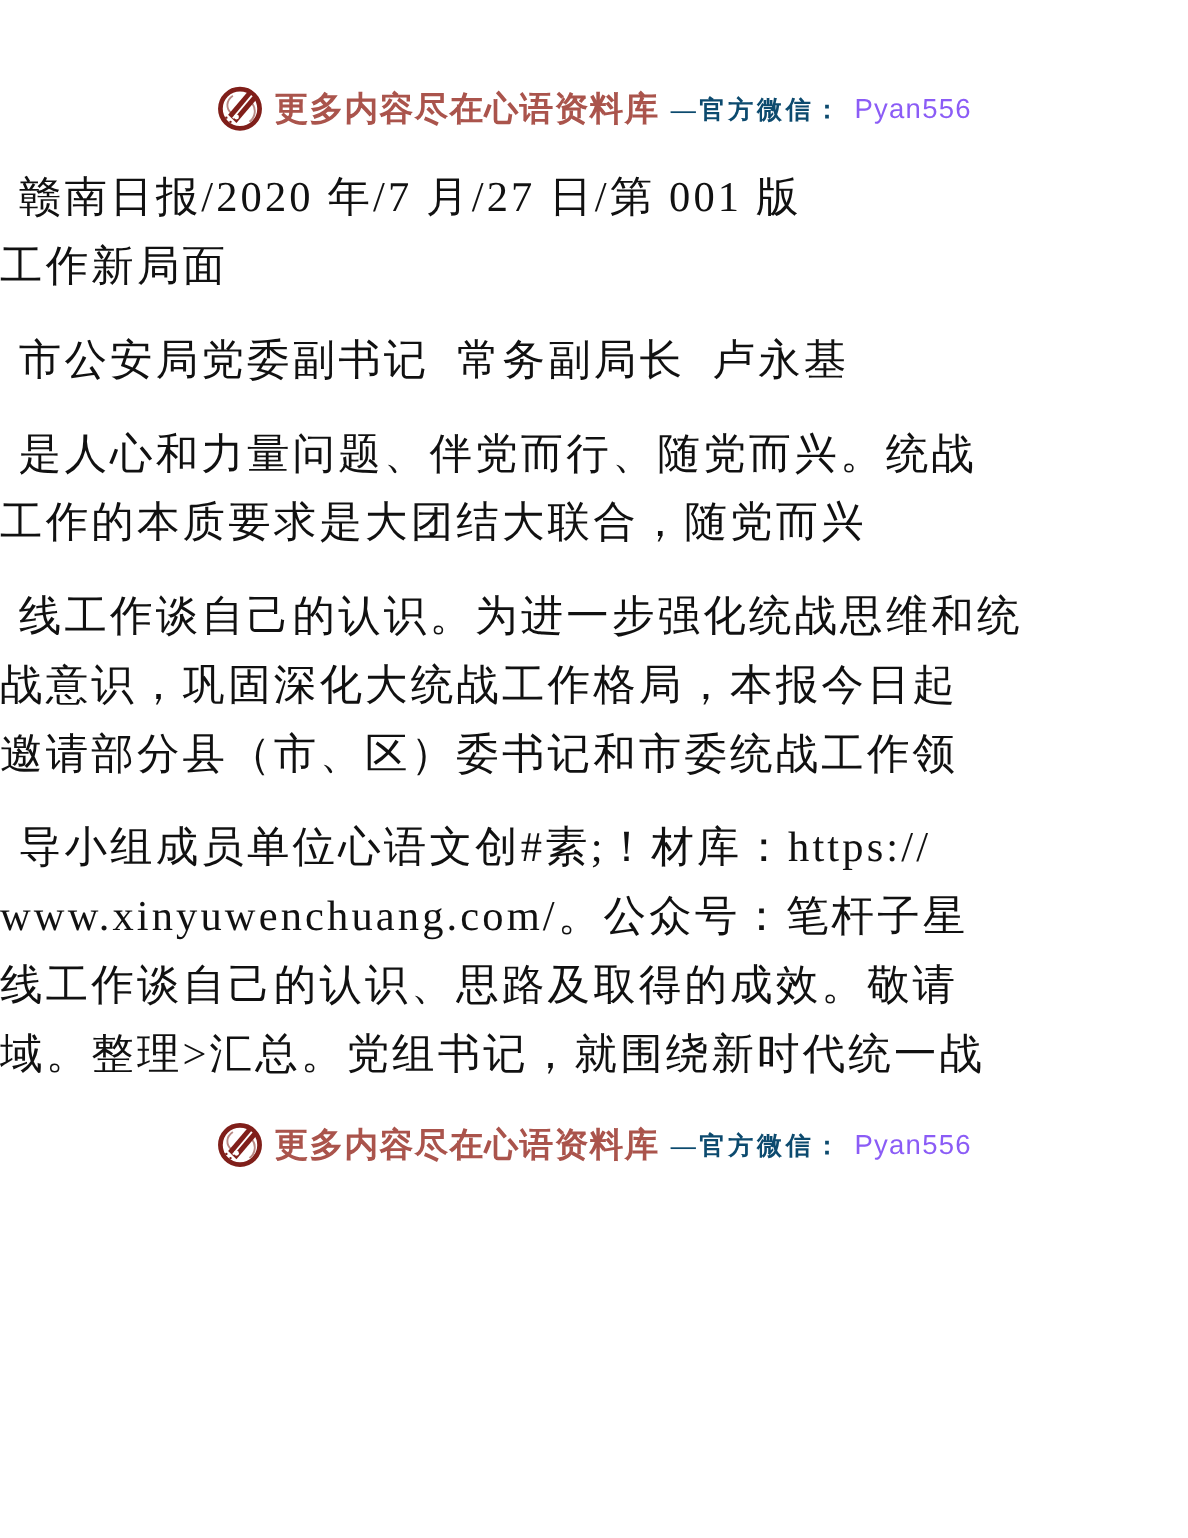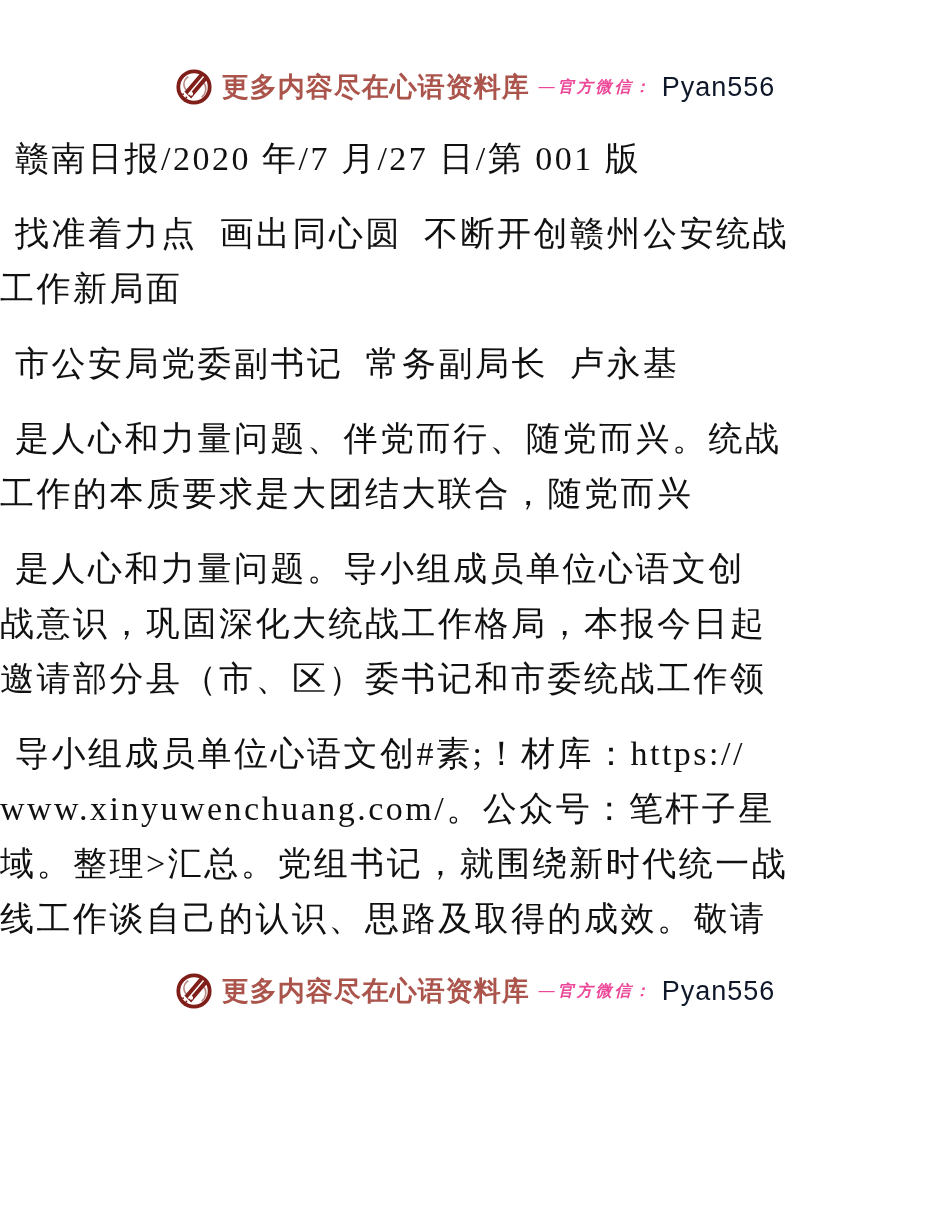--- a/index.html
+++ b/index.html
@@ -30,30 +30,29 @@
     flex: 0 0 auto;
   }
   .wm-brand {
     font-size: 27px;
     font-weight: bold;
     color: #aa544c;
     letter-spacing: 1px;
     font-family: "Liberation Serif", "DejaVu Serif", serif;
   }
   .wm-label {
-    font-size: 16px;
+    font-size: 20px;
     font-weight: bold;
-    font-style: italic;
-    color: #ec4899;
+    color: #0c4a6e;
     letter-spacing: 3px;
     font-family: "Liberation Serif", "DejaVu Serif", serif;
   }
   .wm-id {
-    font-size: 27px;
-    color: #0f172a;
+    font-size: 22px;
+    color: #8b5cf6;
     font-family: "Liberation Sans", "DejaVu Sans", sans-serif;
     letter-spacing: 1px;
   }
   
   .doc-line {
     margin-right: 60px;
     height: 55px;
     line-height: 55px;
     font-size: 34px;
     letter-spacing: 2.5px;
@@ -78,32 +77,31 @@
     <circle cx="8.5" cy="27.5" r="1" fill="#801f1a"></circle>
     <circle cx="12" cy="31" r="1" fill="#801f1a"></circle>
   </svg>
   <span class="wm-brand">更多内容尽在心语资料库</span>
   <span class="wm-label">—官方微信：</span>
   <span class="wm-id">Pyan556</span>
 </div>
 
 <div>
   <div class="doc-line first indent">赣南日报/2020 年/7 月/27 日/第 001 版</div>
-  <div class="doc-line para-start indent">找准着力点  画出同心圆  不断开创赣州公安统战</div>
   <div class="doc-line">工作新局面</div>
   <div class="doc-line para-start indent">市公安局党委副书记  常务副局长  卢永基</div>
   <div class="doc-line para-start indent">是人心和力量问题、伴党而行、随党而兴。统战</div>
   <div class="doc-line">工作的本质要求是大团结大联合，随党而兴</div>
-  <div class="doc-line para-start indent">是人心和力量问题。导小组成员单位心语文创</div>
+  <div class="doc-line para-start indent">线工作谈自己的认识。为进一步强化统战思维和统</div>
   <div class="doc-line">战意识，巩固深化大统战工作格局，本报今日起</div>
   <div class="doc-line">邀请部分县（市、区）委书记和市委统战工作领</div>
   <div class="doc-line para-start indent">导小组成员单位心语文创#素;！材库：https://</div>
   <div class="doc-line">www.xinyuwenchuang.com/。公众号：笔杆子星</div>
+  <div class="doc-line">线工作谈自己的认识、思路及取得的成效。敬请</div>
   <div class="doc-line">域。整理&gt;汇总。党组书记，就围绕新时代统一战</div>
-  <div class="doc-line">线工作谈自己的认识、思路及取得的成效。敬请</div>
 </div>
 
 <div class="watermark bottom">
   <svg class="wm-logo" viewBox="0 0 40 40" xmlns="http://www.w3.org/2000/svg">
     <circle cx="20" cy="20" r="16.5" fill="none" stroke="#801f1a" stroke-width="4"></circle>
     <path d="M14 9 C 8 13, 8 20, 13 24" fill="none" stroke="#b98a85" stroke-width="1.6"></path>
     <path d="M28 31 C 33 27, 34 20, 30 15" fill="none" stroke="#b98a85" stroke-width="1.6"></path>
     <polygon points="27,5 34,12 17,32 10,25" fill="#801f1a"></polygon>
     <line x1="30" y1="9" x2="14" y2="28" stroke="#ffffff" stroke-width="1.6"></line>
     <circle cx="17" cy="27" r="2.1" fill="#ffffff"></circle>

